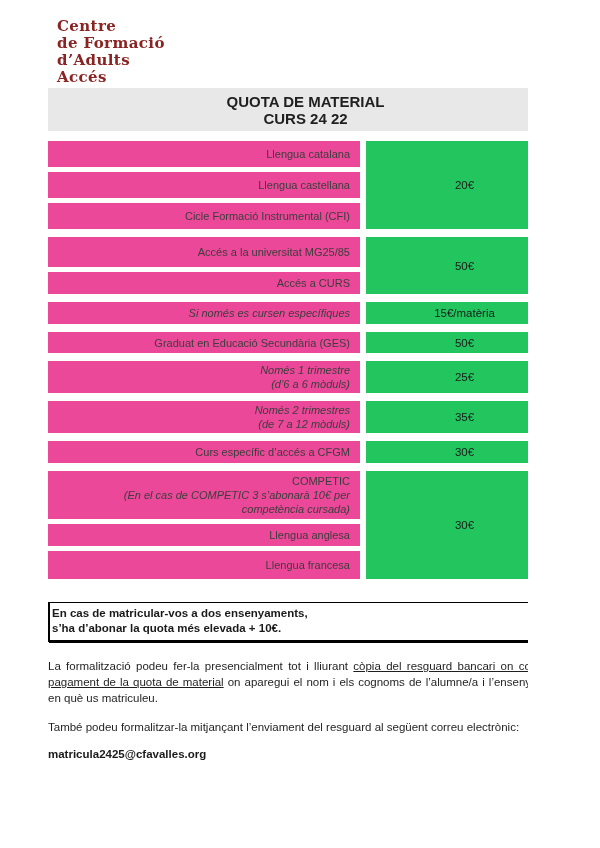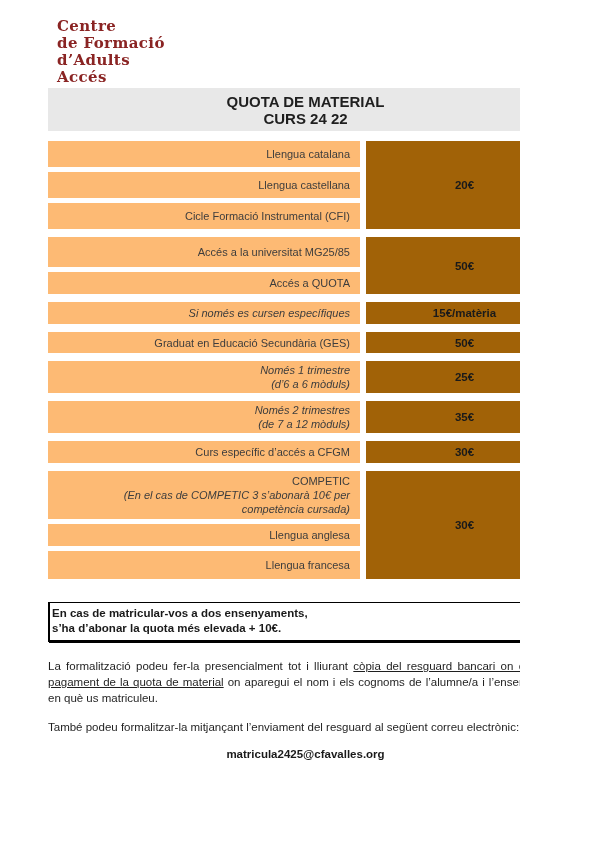--- a/index.html
+++ b/index.html
@@ -1,51 +1,51 @@
 <!DOCTYPE html>
 <html><head>
 <meta charset="utf-8">
 <style>
   html,body{margin:0;padding:0;background:#ffffff;}
   body{width:600px;height:848px;font-family:"Liberation Sans",sans-serif;color:#1a1a1a;}
-  .page{position:relative;width:520px;height:848px;background:#fff;overflow:hidden;}
+  .page{position:relative;width:520px;height:848px;background:#fff;overflow:hidden;padding-left:8px;}
 
   
   .logo{position:absolute;left:57px;top:18px;font-family:"DejaVu Serif",serif;
         font-weight:bold;color:#8a2423;font-size:15px;line-height:17px;letter-spacing:.4px;}
 
   
   .content{position:absolute;left:48px;top:88px;width:515px;}
 
   .header-block{background:#e8e8e8;text-align:center;font-weight:bold;
         font-size:15px;line-height:17px;color:#1f1f1f;padding:5px 0 4px 0;margin-bottom:10px;}
 
   
   .tgroup{display:flex;margin-bottom:8px;}
   .tleft{width:312px;display:flex;flex-direction:column;}
-  .trow{background:#fdba74;display:flex;flex-direction:column;justify-content:center;
+  .trow{background:#ec4899;display:flex;flex-direction:column;justify-content:center;
         align-items:flex-end;text-align:right;padding-right:10px;box-sizing:border-box;
         font-size:11px;color:#3d3d3d;line-height:14px;margin-bottom:5px;}
   .tleft .trow:last-child{margin-bottom:0;}
   .h26{min-height:26px;} .h30{min-height:30px;} .h22{min-height:22px;}
   .h21{min-height:21px;} .h32{min-height:32px;} .h48{min-height:48px;} .h28{min-height:28px;}
   .italic{font-style:italic;}
-  .tprice{width:197px;margin-left:6px;background:#a16207;display:flex;
-        align-items:center;justify-content:center;font-weight:bold;font-size:11.5px;color:#1a1a1a;}
+  .tprice{width:197px;margin-left:6px;background:#22c55e;display:flex;
+        align-items:center;justify-content:center;font-weight:normal;font-size:11.5px;color:#1a1a1a;}
 
   
   .notice-box{margin-top:23px;border:2px solid #000;border-top-width:1px;
         box-shadow:1px 1px 0 #000;text-align:left;font-size:11.5px;line-height:15px;
         padding:3px 2px 4px 2px;color:#1a1a1a;font-weight:bold;}
 
   
   .para{margin:16px 0 0 0;font-size:11.5px;line-height:16px;text-align:justify;color:#1f1f1f;}
   .para.second{margin-top:13px;text-align:left;}
   .underline{text-decoration:underline;}
-  .center-bold{margin-top:13px;text-align:center;font-weight:bold;font-size:11.5px;color:#1a1a1a;}
+  .center-bold{margin-top:13px;text-align:left;font-weight:bold;font-size:11.5px;color:#1a1a1a;}
   .account{white-space:pre;}
 </style>
 </head>
 <body>
 
 <div class="page">
 
   <div class="logo">
     <div>Centre</div>
     <div>de Formació</div>
@@ -76,21 +76,21 @@
         </div>
         <div class="tprice">20€</div>
       </div>
 
       <div class="tgroup">
         <div class="tleft">
           <div class="trow h30">
             <span>Accés a la universitat MG25/85</span>
           </div>
           <div class="trow h22">
-            <span>Accés a QUOTA</span>
+            <span>Accés a CURS</span>
           </div>
         </div>
         <div class="tprice">50€</div>
       </div>
 
       <div class="tgroup">
         <div class="tleft">
           <div class="trow h22 italic">
             <span>Si només es cursen específiques</span>
           </div>

